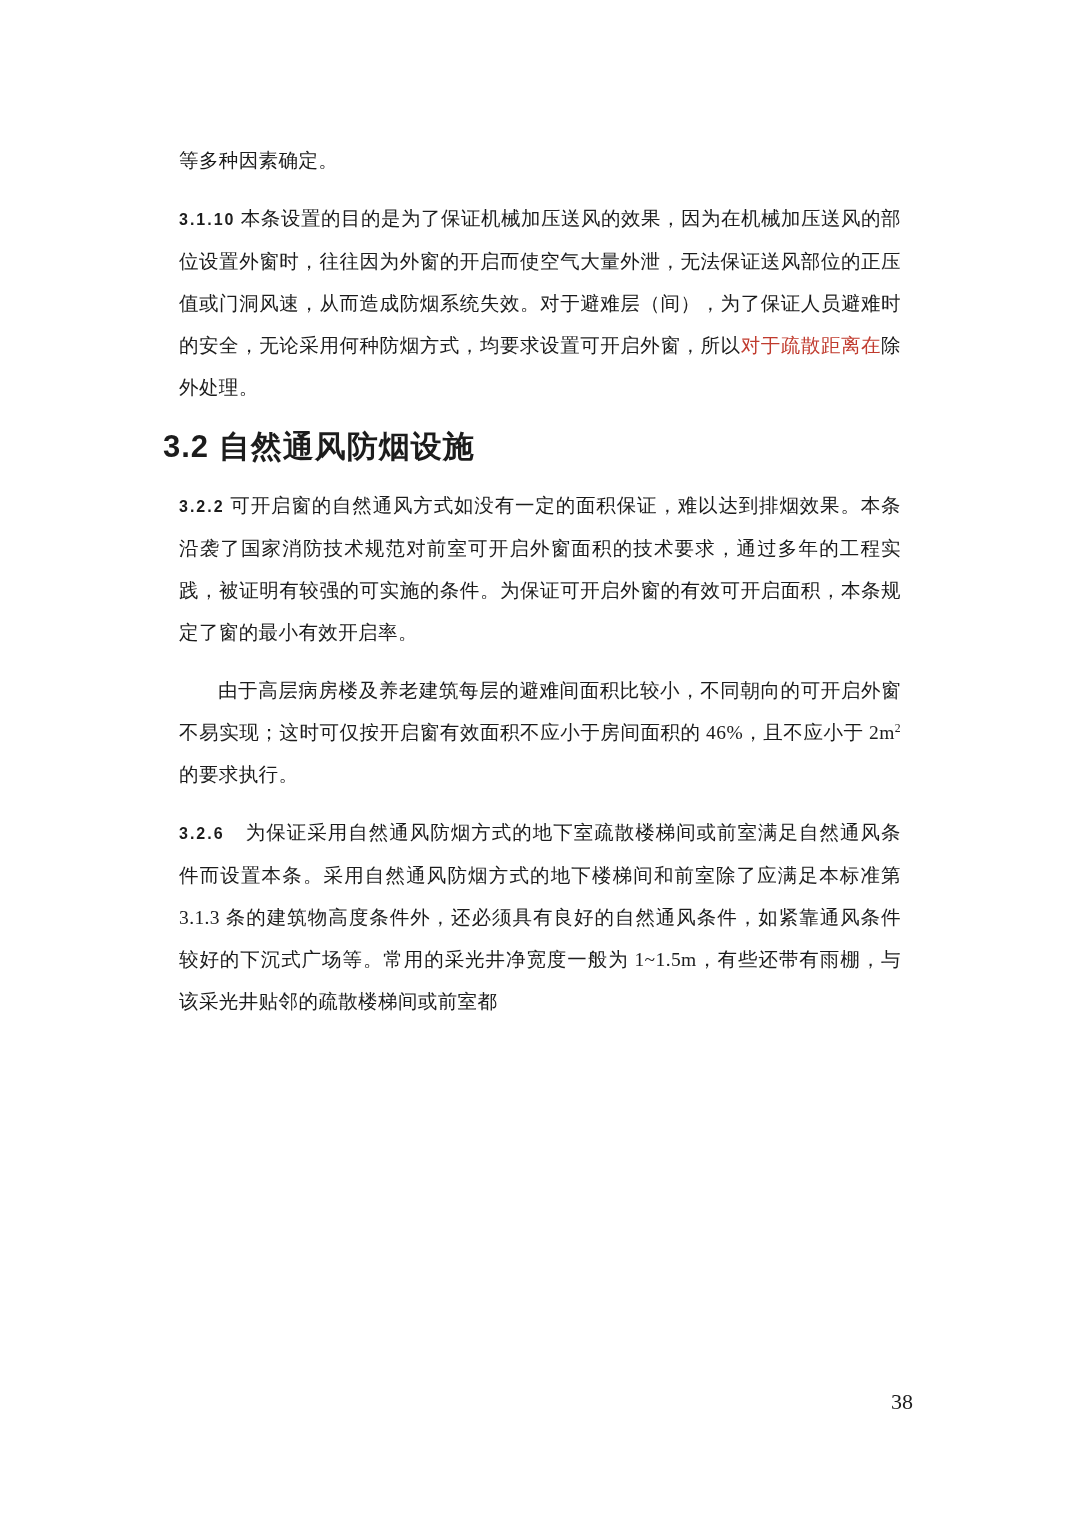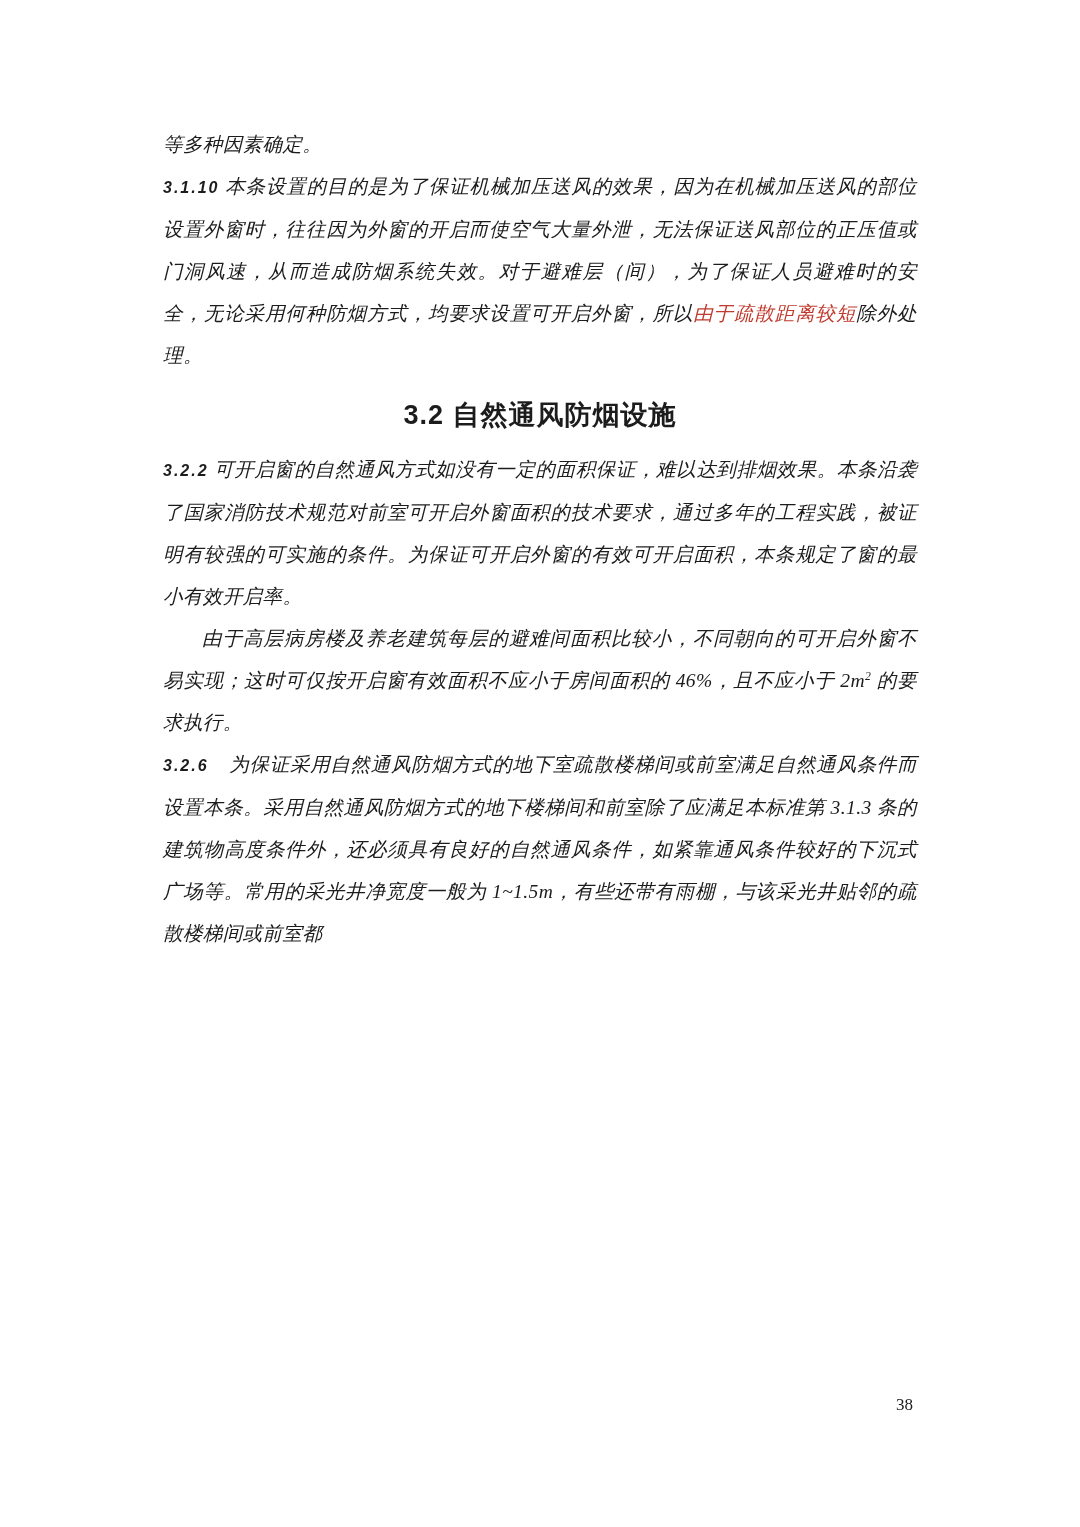--- a/index.html
+++ b/index.html
@@ -17,33 +17,31 @@
     color:var(--ink);
     overflow:hidden;
   }
   .content{
     position:absolute;
     left:163px;
     top:124px;
     width:754px;
   }
   p.body{
-    margin:0;
+    margin:16px;
     font-size:19.5px;
     line-height:42px;
     text-align:justify;
     letter-spacing:0.4px;
-    font-style:italic;
   }
   p.indent{ text-indent:2em; }
   h2.heading{
     margin:16px 0 12px 0;
-    font-size:27px;
+    font-size:31px;
     line-height:44px;
-    text-align:center;
     font-weight:bold;
     font-family:"Liberation Sans","DejaVu Sans",sans-serif;
     letter-spacing:1px;
   }
   .bold{ font-weight:bold; }
   .num{
     font-weight:bold;
     letter-spacing:2px;
     font-family:"Liberation Sans","DejaVu Sans",sans-serif;
     font-size:16px;
@@ -51,30 +49,30 @@
   .red{ color:var(--red); }
   .sup{
     vertical-align:super;
     font-size:0.6em;
     line-height:0;
   }
   .pagenum{
     position:absolute;
     right:167px;
     bottom:112px;
-    font-size:17px;
+    font-size:22px;
     color:var(--ink);
   }
 </style>
 </head>
 <body>
 
 <div class="page">
   <div class="content">
       <p class="body"><span>等多种因素确定。</span></p>
-      <p class="body"><span class="num">3.1.10</span><span> 本条设置的目的是为了保证机械加压送风的效果，因为在机械加压送风的部位设置外窗时，往往因为外窗的开启而使空气大量外泄，无法保证送风部位的正压值或门洞风速，从而造成防烟系统失效。对于避难层（间），为了保证人员避难时的安全，无论采用何种防烟方式，均要求设置可开启外窗，所以</span><span class="red">由于疏散距离较短</span><span>除外处理。</span></p>
+      <p class="body"><span class="num">3.1.10</span><span> 本条设置的目的是为了保证机械加压送风的效果，因为在机械加压送风的部位设置外窗时，往往因为外窗的开启而使空气大量外泄，无法保证送风部位的正压值或门洞风速，从而造成防烟系统失效。对于避难层（间），为了保证人员避难时的安全，无论采用何种防烟方式，均要求设置可开启外窗，所以</span><span class="red">对于疏散距离在</span><span>除外处理。</span></p>
       <h2 class="heading"><span class="bold">3.2 自然通风防烟设施</span></h2>
       <p class="body"><span class="num">3.2.2</span><span> 可开启窗的自然通风方式如没有一定的面积保证，难以达到排烟效果。本条沿袭了国家消防技术规范对前室可开启外窗面积的技术要求，通过多年的工程实践，被证明有较强的可实施的条件。为保证可开启外窗的有效可开启面积，本条规定了窗的最小有效开启率。</span></p>
       <p class="body indent"><span>由于高层病房楼及养老建筑每层的避难间面积比较小，不同朝向的可开启外窗不易实现；这时可仅按开启窗有效面积不应小于房间面积的 46%，且不应小于 2m</span><span class="sup">2</span><span> 的要求执行。</span></p>
       <p class="body"><span class="num">3.2.6</span><span>　为保证采用自然通风防烟方式的地下室疏散楼梯间或前室满足自然通风条件而设置本条。采用自然通风防烟方式的地下楼梯间和前室除了应满足本标准第 3.1.3 条的建筑物高度条件外，还必须具有良好的自然通风条件，如紧靠通风条件较好的下沉式广场等。常用的采光井净宽度一般为 1~1.5m，有些还带有雨棚，与该采光井贴邻的疏散楼梯间或前室都</span></p>
     </div>
   <div class="pagenum">38</div>
 </div>
 
 </body></html>

